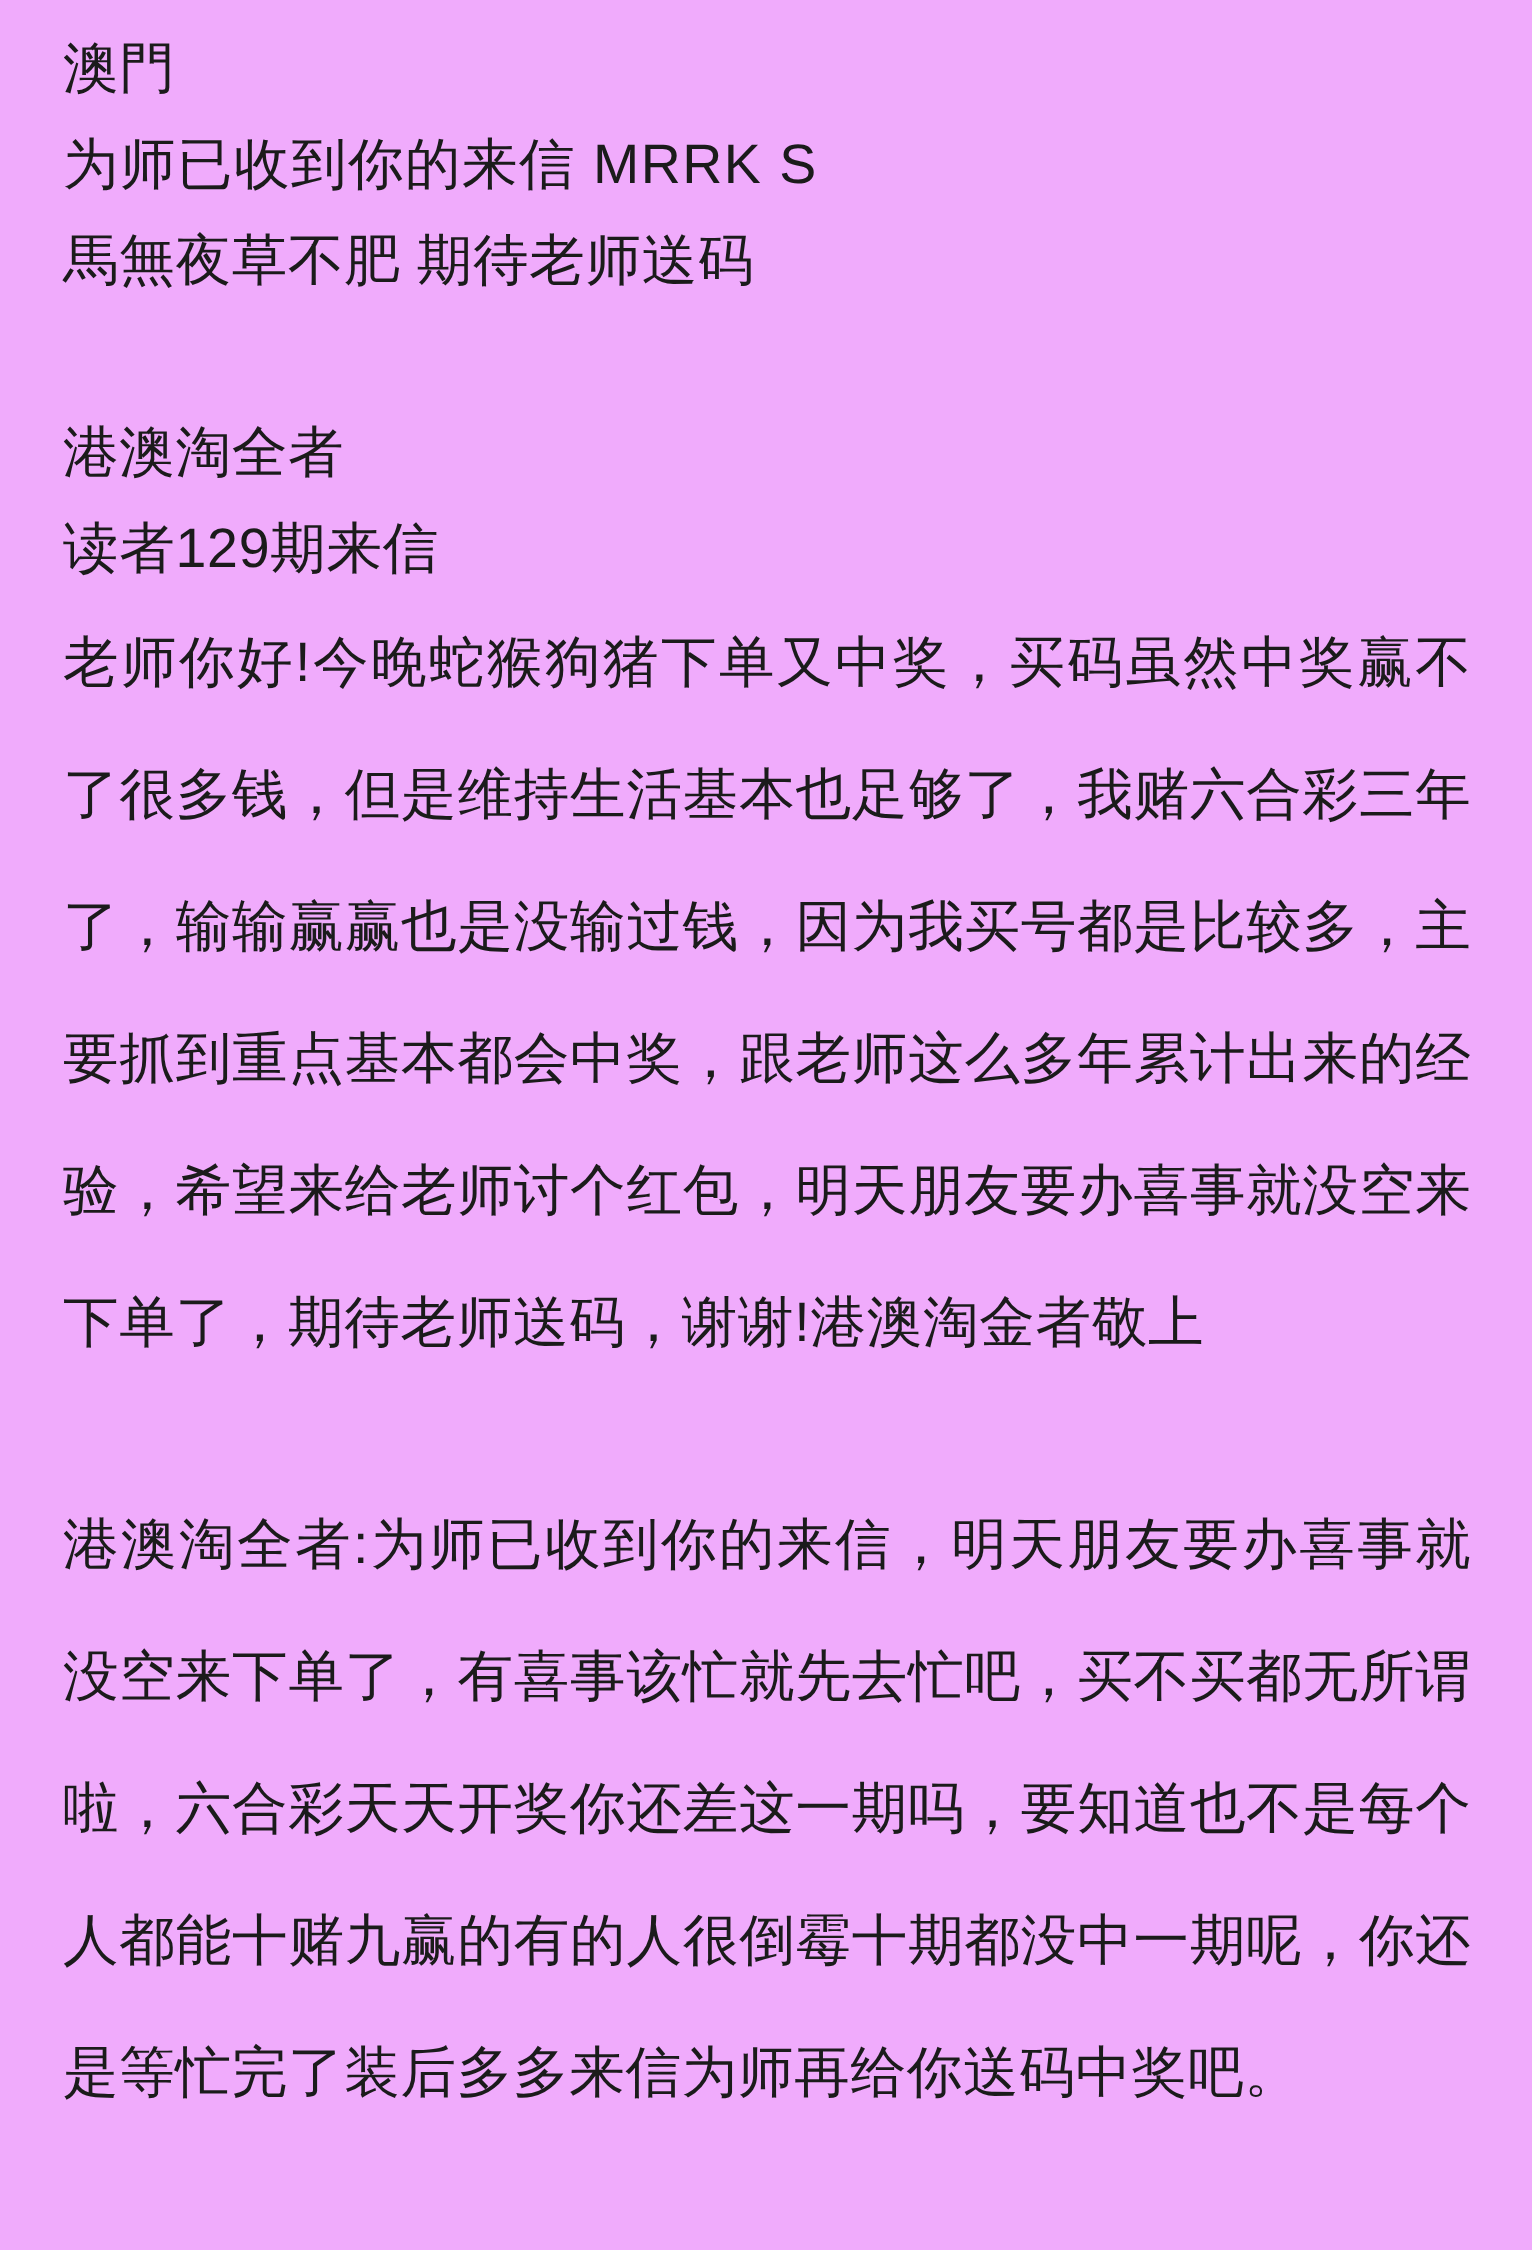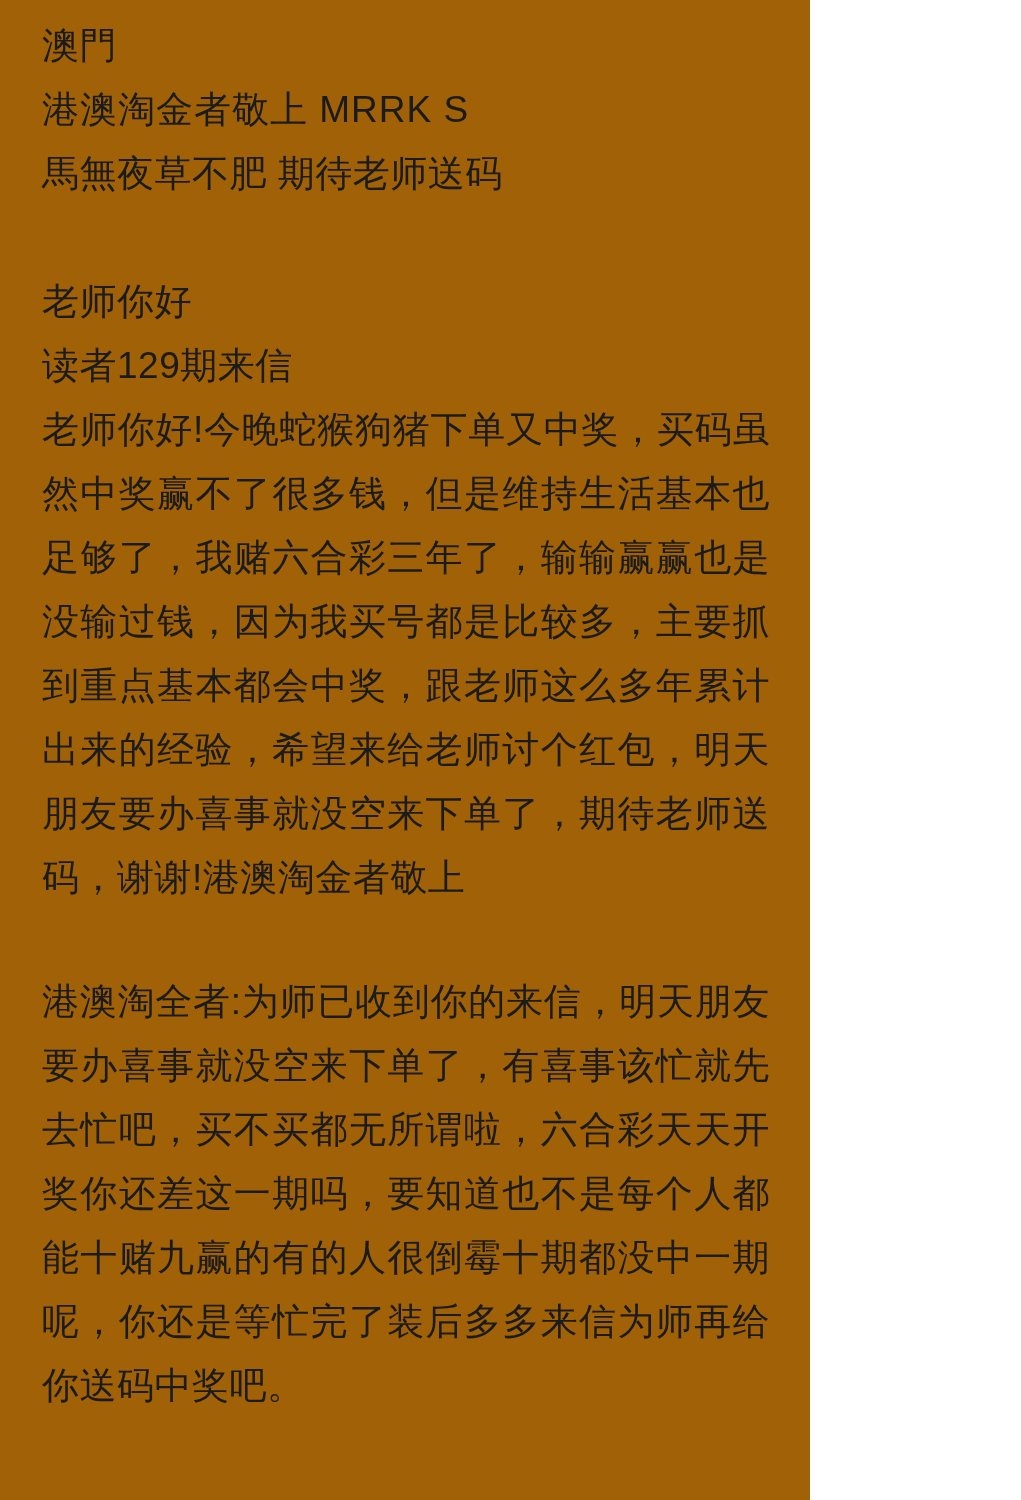--- a/index.html
+++ b/index.html
@@ -8,40 +8,40 @@
     background: #ffffff;
   }
   body {
     width: 1021px;
     min-height: 1500px;
     font-family: "Liberation Sans", "DejaVu Sans", sans-serif;
     color: #1c1c1c;
     -webkit-font-smoothing: antialiased;
   }
   .page {
-    width: 810px;
+    width: 1021px;
     min-height: 1500px;
     box-sizing: border-box;
     padding: 14px 40px 0 42px;
-    background: #a16207;
+    background: #f0abfc;
   }
   .block {
     margin: 0;
   }
   .line {
     font-size: 37px;
     line-height: 64px;
     letter-spacing: 0.5px;
     color: #1b1b1b;
     white-space: pre-wrap;
     word-break: break-word;
   }
   .para {
     font-size: 37px;
-    line-height: 64px;
+    line-height: 88px;
     letter-spacing: 0.5px;
     color: #1b1b1b;
     text-align: justify;
     text-justify: inter-ideograph;
     word-break: break-all;
     margin: 0;
   }
   .spacer-lg {
     height: 64px;
   }
@@ -52,28 +52,28 @@
     letter-spacing: 1px;
   }
 </style>
 </head>
 <body>
 
 <div class="page">
 
   <div class="block">
     <div class="line">澳門</div>
-    <div class="line latin">港澳淘金者敬上 MRRK S</div>
+    <div class="line latin">为师已收到你的来信 MRRK S</div>
     <div class="line">馬無夜草不肥 期待老师送码</div>
   </div>
 
   <div class="spacer-lg"></div>
 
   <div class="block">
-    <div class="line">老师你好</div>
+    <div class="line">港澳淘全者</div>
     <div class="line">读者129期来信</div>
     <p class="para">老师你好!今晚蛇猴狗猪下单又中奖，买码虽然中奖赢不了很多钱，但是维持生活基本也足够了，我赌六合彩三年了，输输赢赢也是没输过钱，因为我买号都是比较多，主要抓到重点基本都会中奖，跟老师这么多年累计出来的经验，希望来给老师讨个红包，明天朋友要办喜事就没空来下单了，期待老师送码，谢谢!港澳淘金者敬上</p>
   </div>
 
   <div class="spacer-md"></div>
 
   <div class="block">
     <p class="para">港澳淘全者:为师已收到你的来信，明天朋友要办喜事就没空来下单了，有喜事该忙就先去忙吧，买不买都无所谓啦，六合彩天天开奖你还差这一期吗，要知道也不是每个人都能十赌九赢的有的人很倒霉十期都没中一期呢，你还是等忙完了装后多多来信为师再给你送码中奖吧。</p>
   </div>
 

